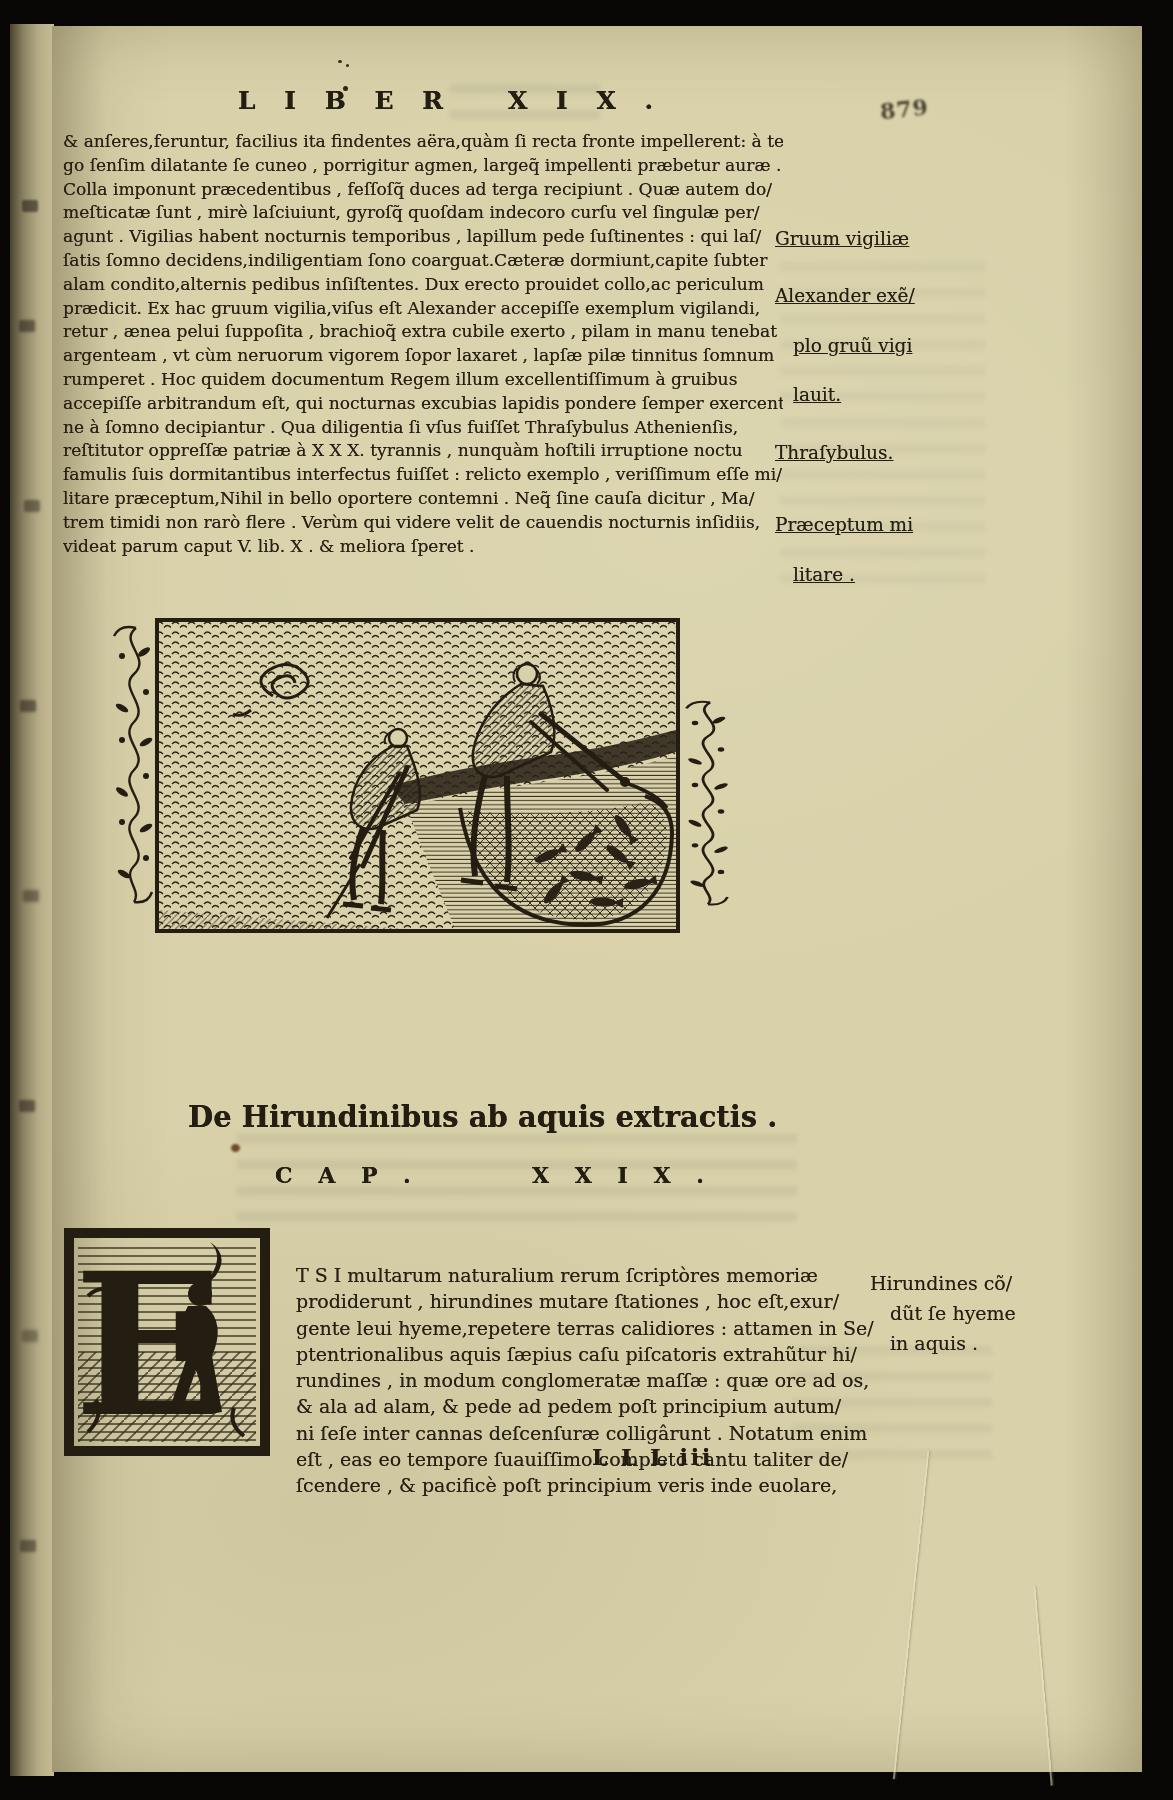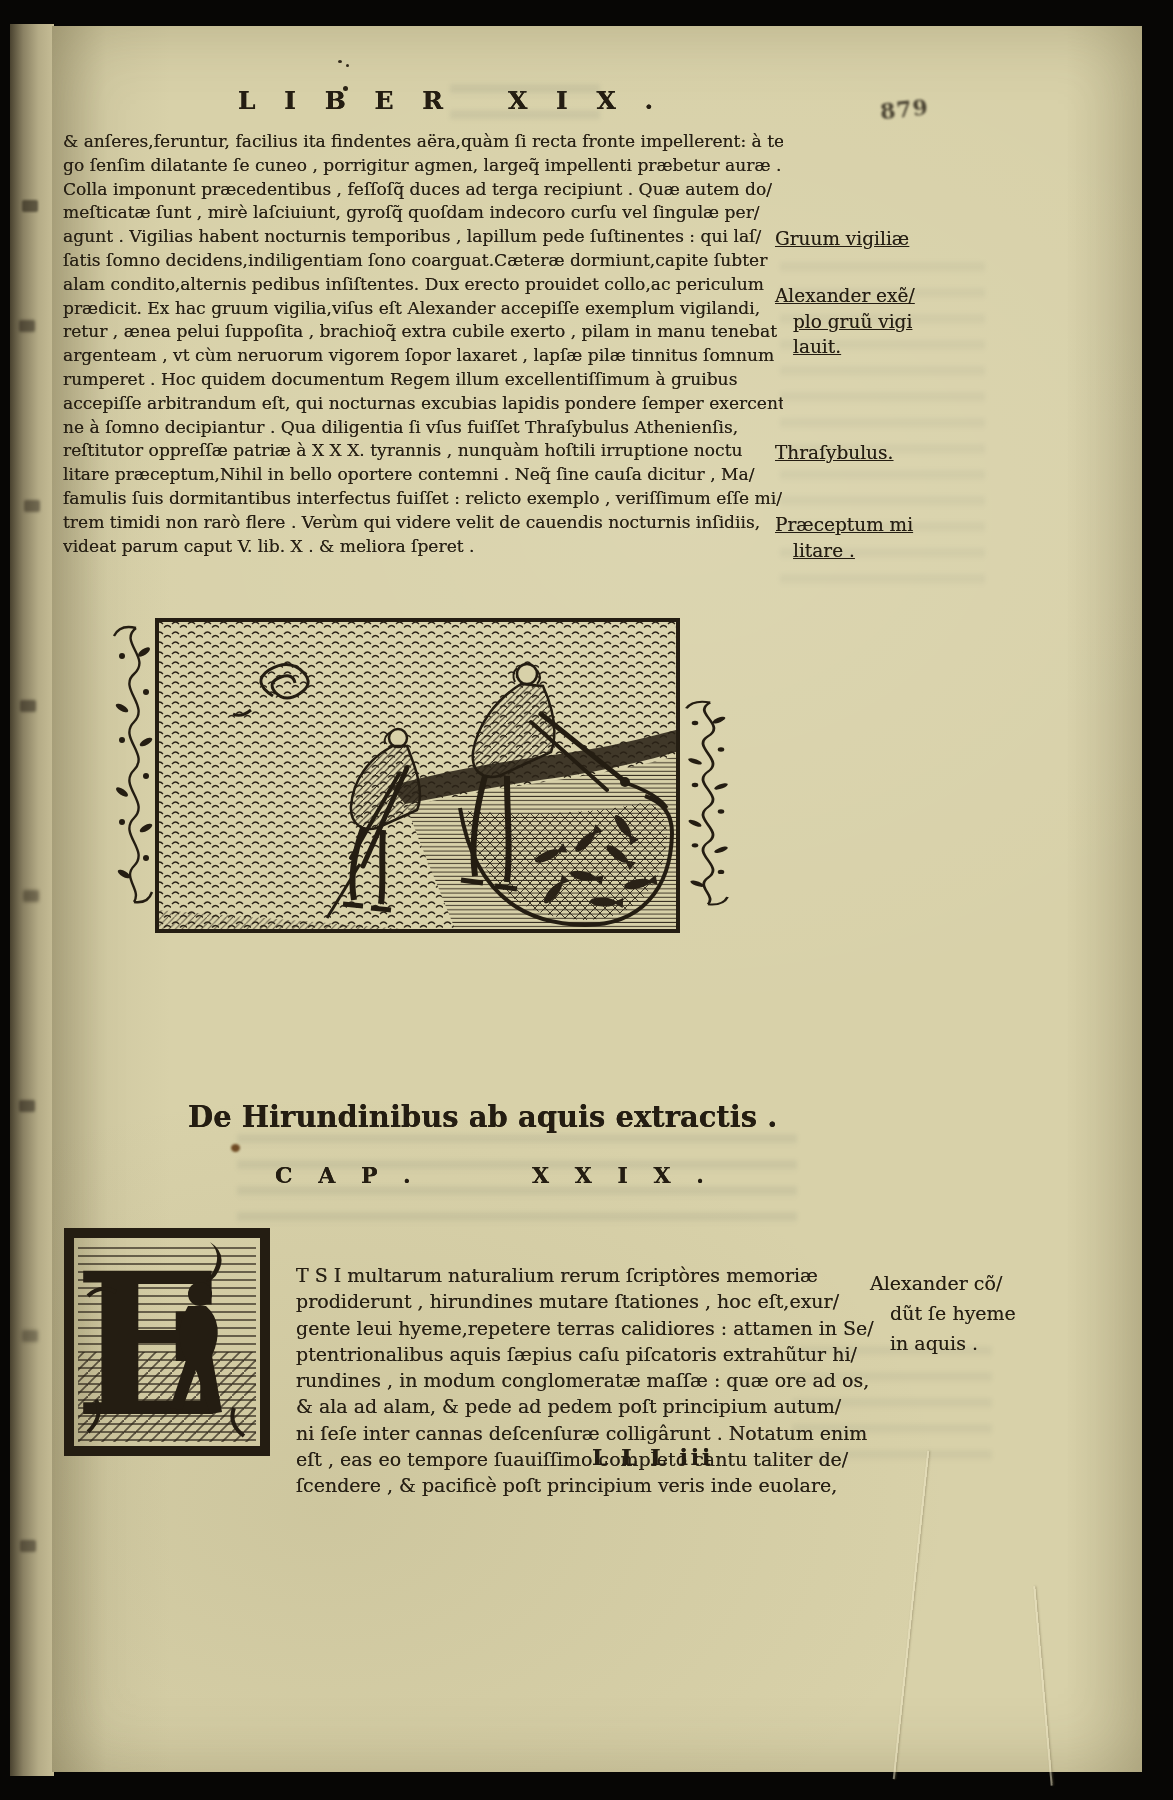--- a/index.html
+++ b/index.html
@@ -44,21 +44,21 @@
     position:absolute;left:11px;top:104px;width:720px;overflow:hidden;
   }
   .textblock .line{
     height:23.8px;line-height:23.8px;font-size:17.1px;white-space:nowrap;
     color:#261f14;text-shadow:0 0 .4px rgba(38,31,20,.7);
   }
   .mnote{
     position:absolute;left:723px;width:215px;font-size:18.5px;line-height:25.5px;
     color:#241d12;text-shadow:0 0 .4px rgba(38,31,20,.6);text-decoration:underline;
   }
-  .mnote .indent{margin-left:18px;}
+  .mnote .indent{margin-left:18px;margin-top:24px;}
   .mnote2{
     position:absolute;left:818px;top:1242px;width:220px;font-size:19px;line-height:30px;
     color:#241d12;text-shadow:0 0 .4px rgba(38,31,20,.6);
   }
   .mnote2 .indent{margin-left:20px;}
   .woodcut{position:absolute;left:103px;top:592px;width:525px;height:315px;}
   .orn-left{position:absolute;left:58px;top:596px;}
   .orn-right{position:absolute;left:630px;top:672px;}
   .chap-title{
     position:absolute;left:136px;top:1074px;width:580px;text-align:center;
@@ -118,22 +118,22 @@
     <div class="line">agunt . Vigilias habent nocturnis temporibus , lapillum pede ſuſtinentes : qui laſ/</div>
     <div class="line">ſatis ſomno decidens,indiligentiam ſono coarguat.Cæteræ dormiunt,capite ſubter</div>
     <div class="line">alam condito,alternis pedibus inſiſtentes. Dux erecto prouidet collo,ac periculum</div>
     <div class="line">prædicit. Ex hac gruum vigilia,viſus eſt Alexander accepiſſe exemplum vigilandi,</div>
     <div class="line">retur , ænea pelui ſuppoſita , brachioq̃ extra cubile exerto , pilam in manu tenebat</div>
     <div class="line">argenteam , vt cùm neruorum vigorem ſopor laxaret , lapſæ pilæ tinnitus ſomnum</div>
     <div class="line">rumperet . Hoc quidem documentum Regem illum excellentiſſimum à gruibus</div>
     <div class="line">accepiſſe arbitrandum eſt, qui nocturnas excubias lapidis pondere ſemper exercent,</div>
     <div class="line">ne à ſomno decipiantur . Qua diligentia ſi vſus fuiſſet Thraſybulus Athenienſis,</div>
     <div class="line">reſtitutor oppreſſæ patriæ à X X X. tyrannis , nunquàm hoſtili irruptione noctu</div>
+    <div class="line">famulis ſuis dormitantibus interfectus fuiſſet : relicto exemplo , veriſſimum eſſe mi/</div>
     <div class="line">litare præceptum,Nihil in bello oportere contemni . Neq̃ ſine cauſa dicitur , Ma/</div>
-    <div class="line">famulis ſuis dormitantibus interfectus fuiſſet : relicto exemplo , veriſſimum eſſe mi/</div>
     <div class="line">trem timidi non rarò flere .  Verùm qui videre velit de cauendis nocturnis inſidiis,</div>
     <div class="line">videat parum caput V. lib. X . &amp; meliora ſperet .</div>
   </div>
 
   <div class="mnote" style="top:200px">
     <div>Gruum vigiliæ</div>
   </div>
   <div class="mnote" style="top:257px">
     <div>Alexander exẽ/</div>
     <div class="indent">plo gruũ vigi</div>
@@ -288,21 +288,21 @@
     <div class="line">gente leui hyeme,repetere terras calidiores : attamen in Se/</div>
     <div class="line">ptentrionalibus aquis ſæpius caſu piſcatoris extrahũtur hi/</div>
     <div class="line">rundines , in modum conglomeratæ maſſæ : quæ ore ad os,</div>
     <div class="line">&amp; ala ad alam, &amp; pede ad pedem poſt principium autum/</div>
     <div class="line">ni ſeſe inter cannas deſcenſuræ colligârunt .  Notatum enim</div>
     <div class="line">eſt , eas eo tempore ſuauiſſimo completo cantu taliter de/</div>
     <div class="line">ſcendere , &amp; pacificè poſt principium veris inde euolare,</div>
   </div>
 
   <div class="mnote2">
-    <div>Alexander cõ/</div>
+    <div>Hirundines cõ/</div>
     <div class="indent">dũt ſe hyeme</div>
     <div class="indent">in aquis .</div>
   </div>
 
   <div class="signature">L L L    iii</div>
 
   <div class="crease" style="left:858px;top:1424px;height:330px;transform:rotate(6deg)"></div>
   <div class="crease" style="left:990px;top:1560px;height:200px;transform:rotate(-5deg)"></div>
 </div>
 

